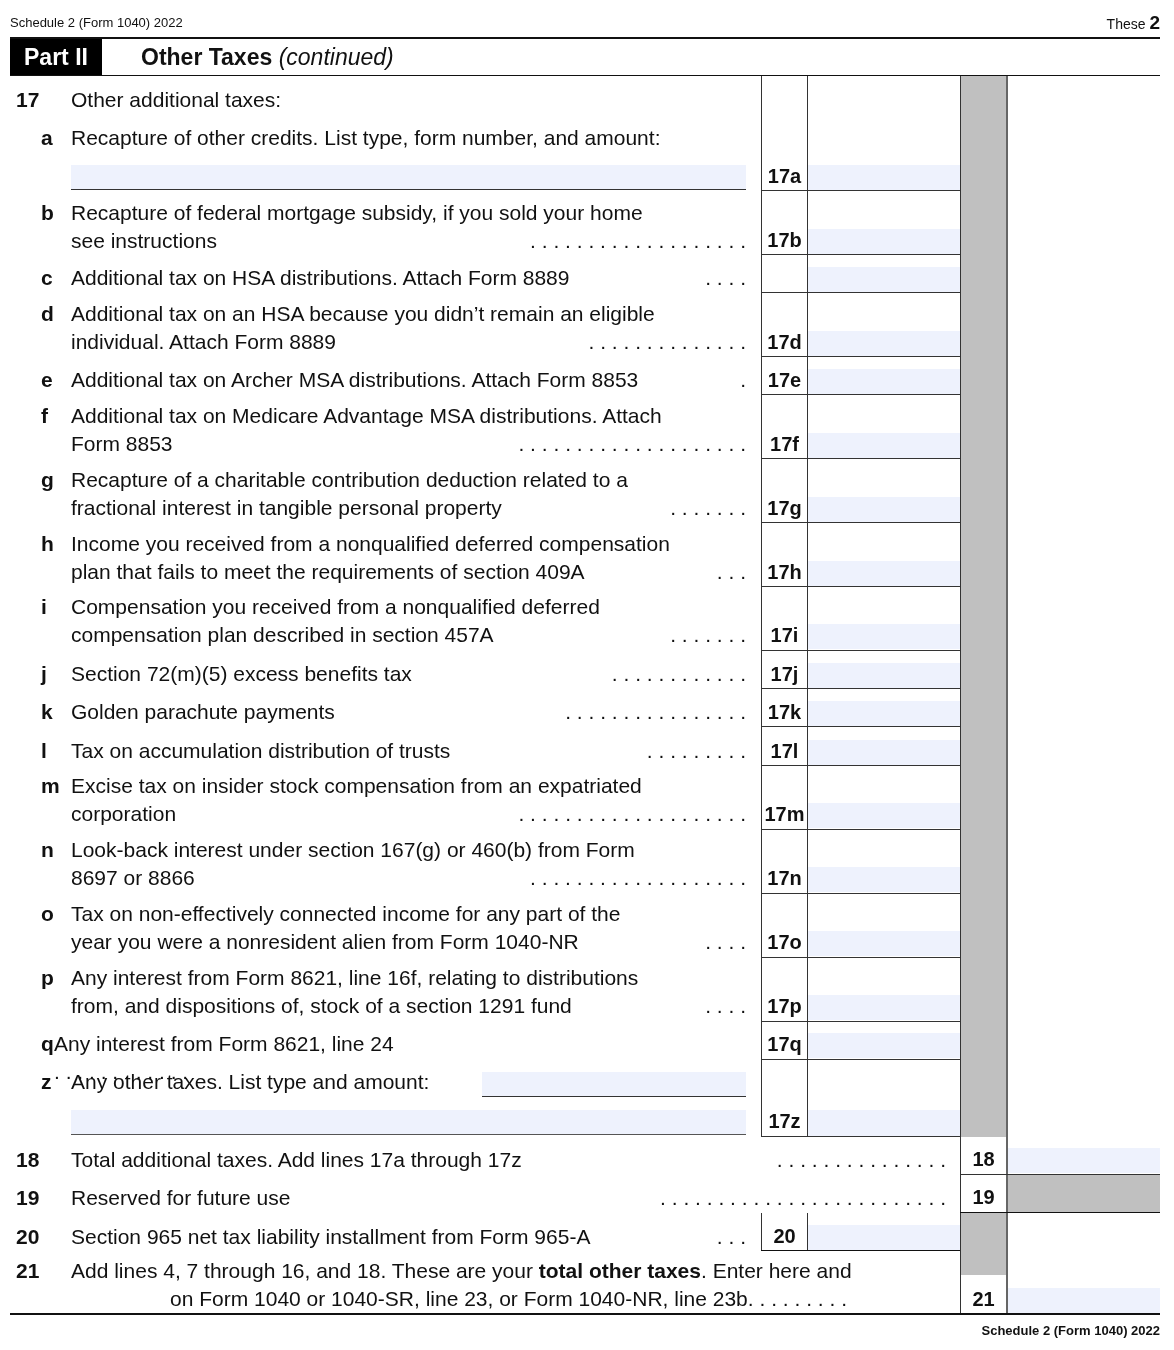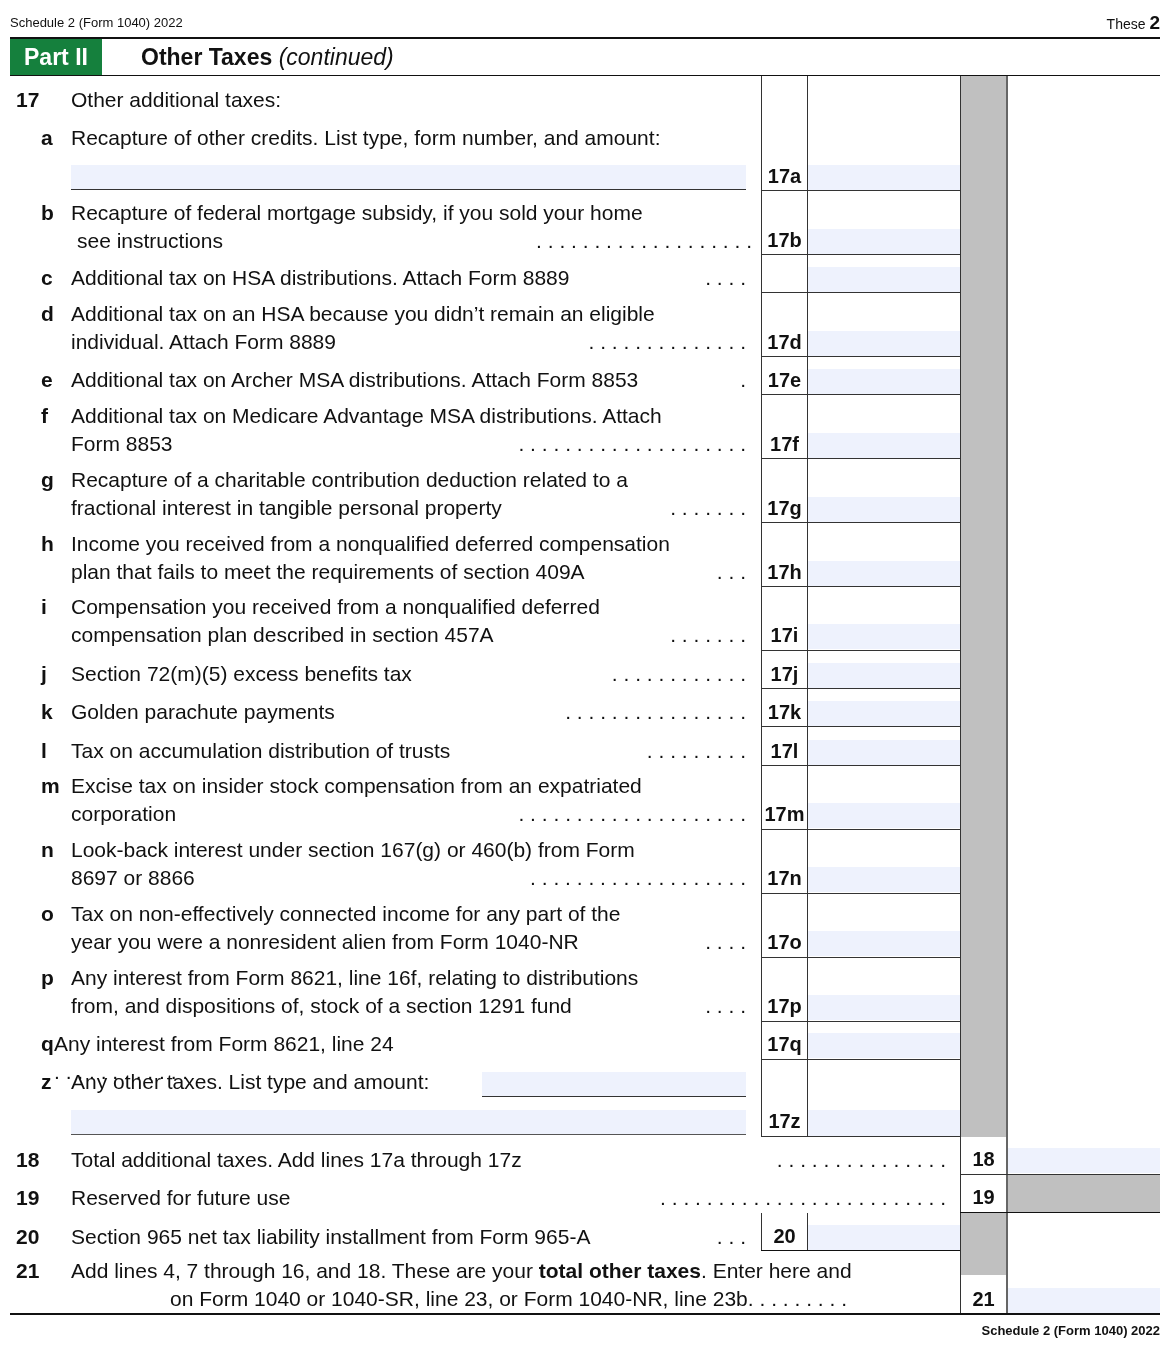--- a/index.html
+++ b/index.html
@@ -2,21 +2,21 @@
 <html><head>
 <meta charset="utf-8">
 <style>
   html,body{margin:0;padding:0;background:#fff;}
   body{width:1174px;height:1350px;position:relative;overflow:hidden;font-family:"Liberation Sans",sans-serif;color:#111;}
   .abs{position:absolute;}
   .hdr-left{left:10px;top:15px;font-size:13px;}
   .hdr-right{right:14px;top:12px;font-size:14px;}
   .hdr-right b{font-size:19px;}
   .topline{left:10px;top:37px;width:1150px;height:2px;background:#111;}
-  .partbox{left:10px;top:39px;width:92px;height:36px;background:#15803d;color:#fff;font-weight:bold;font-size:23px;line-height:36px;text-align:center;}
+  .partbox{left:10px;top:39px;width:92px;height:36px;background:#000000;color:#fff;font-weight:bold;font-size:23px;line-height:36px;text-align:center;}
   .parttitle{left:118px;top:39px;height:36px;line-height:36px;font-size:23px;margin-left:23px;}
   .parttitle b{font-weight:bold;}
   .partline{left:10px;top:75px;width:1150px;height:1px;background:#111;}
   .num{font-weight:bold;font-size:21px;}
   .txt{font-size:21px;line-height:28px;}
   .txt.just{text-align:justify;text-align-last:left;}
   .vline{background:#333;width:1px;}
   .hline{background:#333;height:1px;}
   .gray{background:#c0c0c0;}
   .fill{background:#eef2fd;}
@@ -45,21 +45,21 @@
 
 <div class="abs num" style="left:41px;top:126px;">a</div>
 <div class="abs txt" style="left:71px;top:124px;">Recapture of other credits. List type, form number, and amount:</div>
 <div class="abs fill" style="left:71px;top:165px;width:675px;height:24px;border-bottom:1px solid #333;"></div>
 <div class="abs lbl" style="left:762px;top:165px;width:45px;">17a</div>
 <div class="abs fill" style="left:808px;top:165px;width:152px;height:25px;"></div>
 <div class="abs hline" style="left:761px;top:190px;width:199px;"></div>
 
 <div class="abs num" style="left:41px;top:201px;">b</div>
 <div class="abs txt just" style="left:71px;top:199px;width:675px;">Recapture of federal mortgage subsidy, if you sold your home</div>
-<div class="abs txt" style="left:77px;top:227px;width:675px;display:flex;justify-content:space-between;">
+<div class="abs txt" style="left:71px;top:227px;width:675px;display:flex;justify-content:space-between;">
     <span>see instructions</span>
     <span>. . . . . . . . . . . . . . . . . . .</span>
   </div>
 <div class="abs lbl" style="left:762px;top:229px;width:45px;">17b</div>
 <div class="abs fill" style="left:808px;top:229px;width:152px;height:25px;"></div>
 <div class="abs hline" style="left:761px;top:254px;width:199px;"></div>
 
 <div class="abs num" style="left:41px;top:266px;">c</div>
 <div class="abs txt" style="left:71px;top:264px;width:675px;display:flex;justify-content:space-between;">
     <span>Additional tax on HSA distributions. Attach Form 8889</span>

